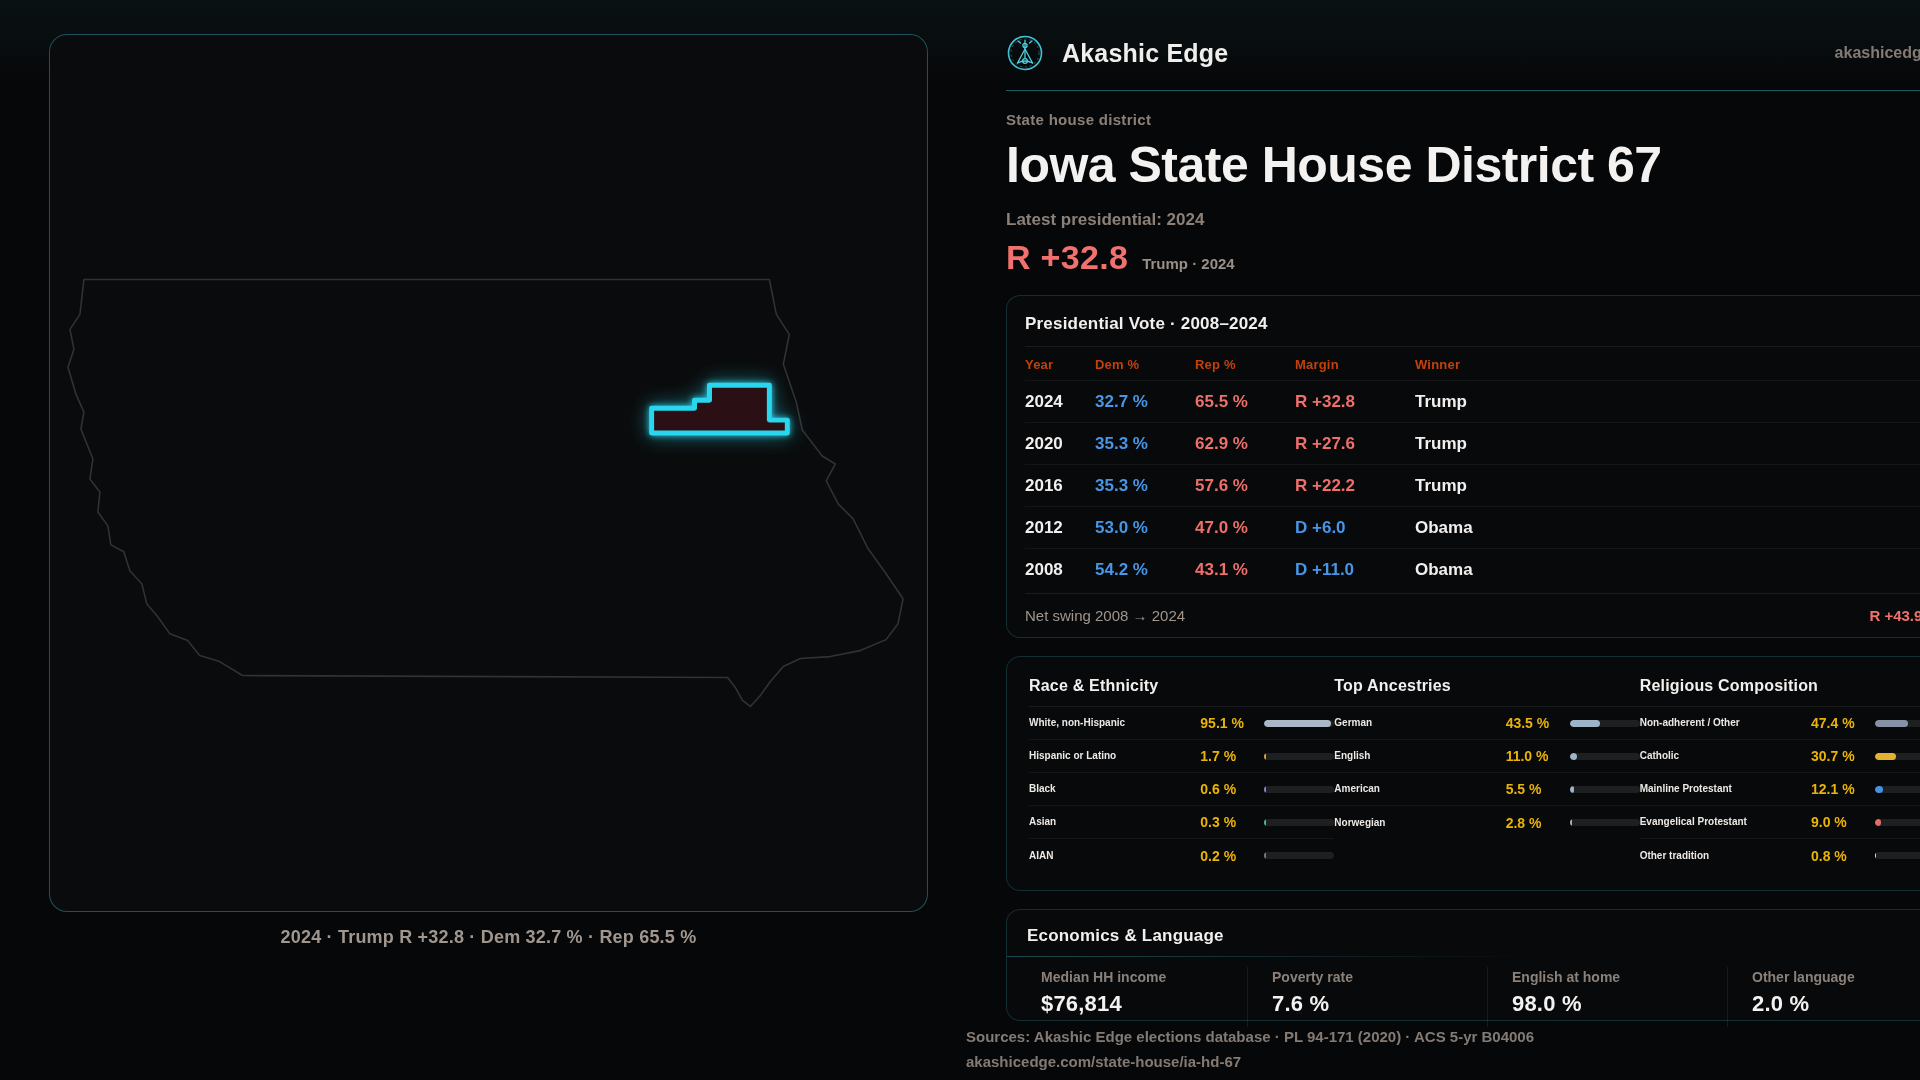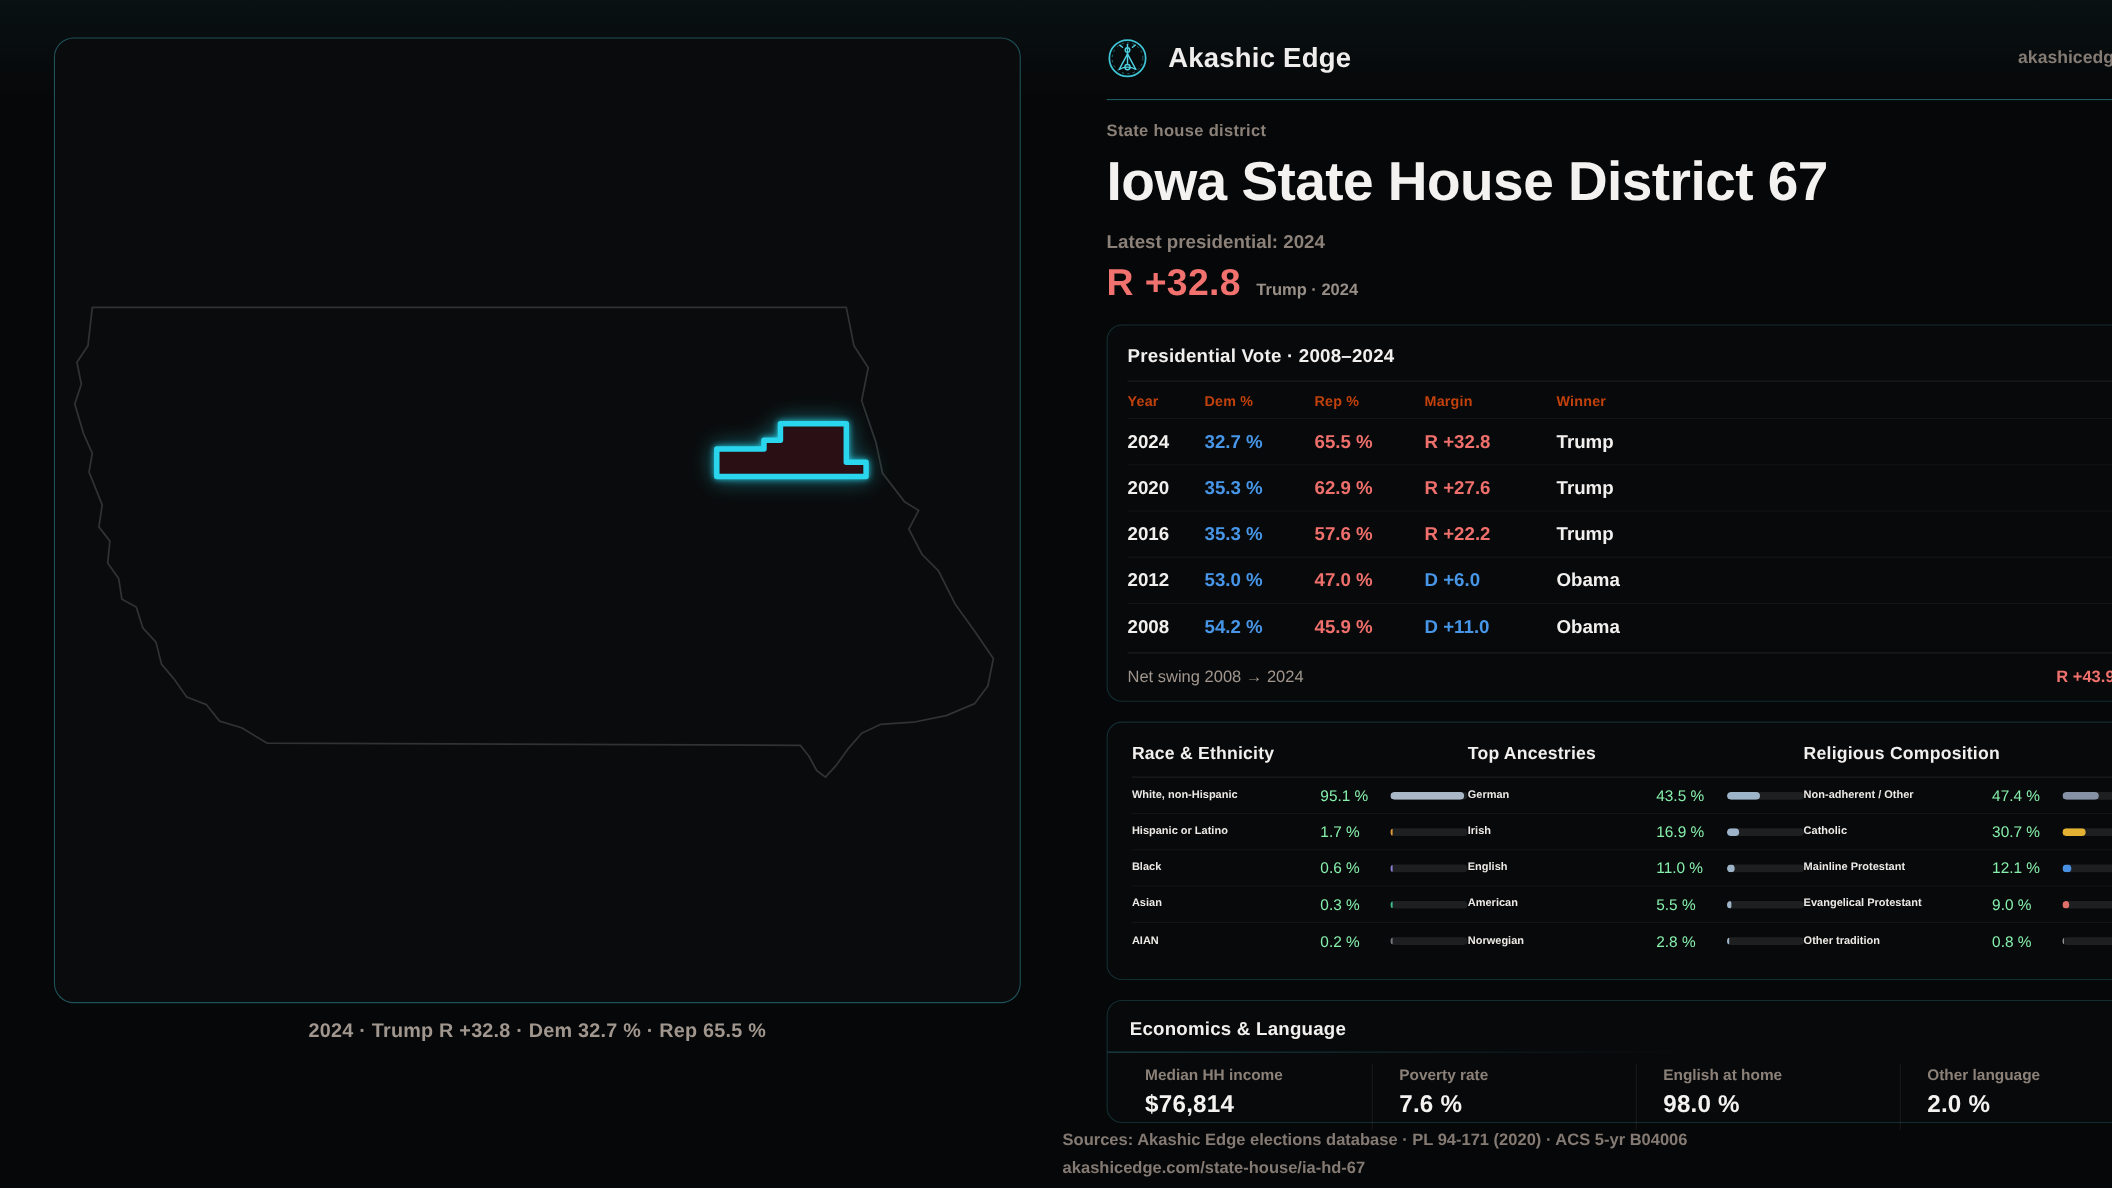--- a/index.html
+++ b/index.html
@@ -79,21 +79,21 @@
 
   
   .demo-card { padding:20px 22px 18px 22px; display:grid; grid-template-columns:1fr 1fr 1fr; }
   .demo-col .card-title { font-size:16px; padding-bottom:11px; border-bottom:1px solid rgba(255,255,255,.08); }
   .demo-row {
     display:grid; grid-template-columns:1fr 54px 70px; gap:10px; align-items:center;
     min-height:33px; padding:5px 0; border-bottom:1px solid rgba(255,255,255,.05);
   }
   .demo-row:last-child { border-bottom:none; }
   .demo-label { font-size:10px; font-weight:700; color:#ece9e6; line-height:1.2; }
-  .demo-value { font-size:14px; font-weight:400; color:#86efac; white-space:nowrap; }
+  .demo-value { font-size:14px; font-weight:700; color:#eab308; white-space:nowrap; }
   .bar-track { width:70px; height:7px; border-radius:4px; background:#1d1f21; overflow:hidden; }
   .bar-fill { height:7px; border-radius:4px; }
 
   
   .econ-card { padding:16px 0 0 0; height:112px; }
   .econ-card .card-title { padding:0 0 10px 20px; }
   .econ-divider { height:1px; background:linear-gradient(90deg, rgba(61,195,214,.35), rgba(61,195,214,0) 55%); }
   .stats-grid { display:grid; grid-template-columns:1fr 1fr 1fr 1fr; margin-top:10px; }
   .stat { padding:2px 0 10px 24px; }
   .stat + .stat { border-left:1px solid rgba(255,255,255,.07); }
@@ -192,21 +192,21 @@
           <div class="t-grid t-row">
             <div class="year">2012</div>
             <div class="dem">53.0 %</div>
             <div class="rep">47.0 %</div>
             <div class="margin d">D +6.0</div>
             <div class="winner">Obama</div>
           </div>
           <div class="t-grid t-row">
             <div class="year">2008</div>
             <div class="dem">54.2 %</div>
-            <div class="rep">45.9 %</div>
+            <div class="rep">43.1 %</div>
             <div class="margin d">D +11.0</div>
             <div class="winner">Obama</div>
           </div>
         </div>
       <div class="net-swing">
         <span class="net-swing-label">Net swing 2008 → 2024</span>
         <span class="net-swing-value">R +43.9 pts</span>
       </div>
     </section>
 
@@ -252,27 +252,20 @@
           </div>
       </div>
       <div class="demo-col">
         <div class="card-title">Top Ancestries</div>
         <div>
             <div class="demo-row">
               <div class="demo-label">German</div>
               <div class="demo-value">43.5 %</div>
               <div class="bar-track">
                 <div class="bar-fill" style="width: 43.5%; background: rgb(157, 179, 199);"></div>
-              </div>
-            </div>
-            <div class="demo-row">
-              <div class="demo-label">Irish</div>
-              <div class="demo-value">16.9 %</div>
-              <div class="bar-track">
-                <div class="bar-fill" style="width: 16.9%; background: rgb(157, 179, 199);"></div>
               </div>
             </div>
             <div class="demo-row">
               <div class="demo-label">English</div>
               <div class="demo-value">11.0 %</div>
               <div class="bar-track">
                 <div class="bar-fill" style="width: 11%; background: rgb(157, 179, 199);"></div>
               </div>
             </div>
             <div class="demo-row">

